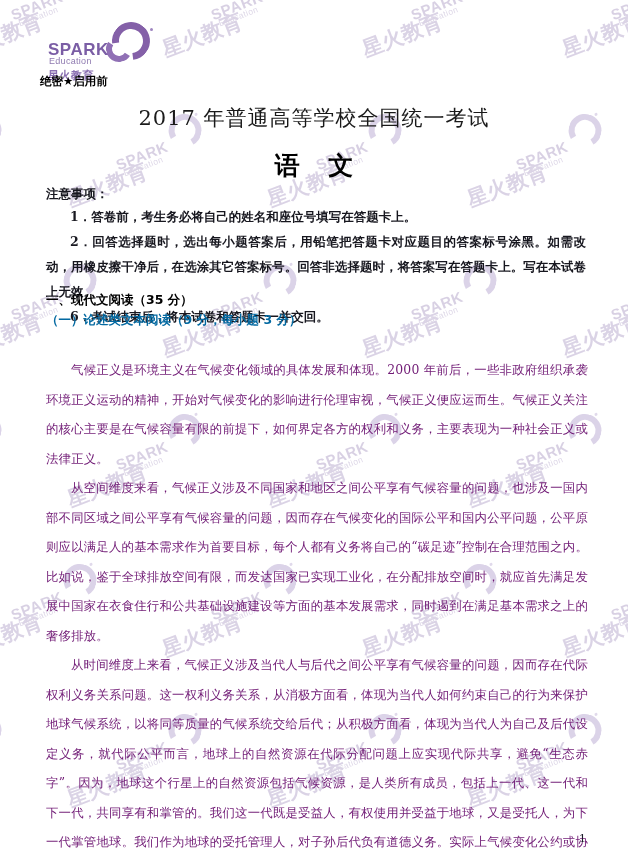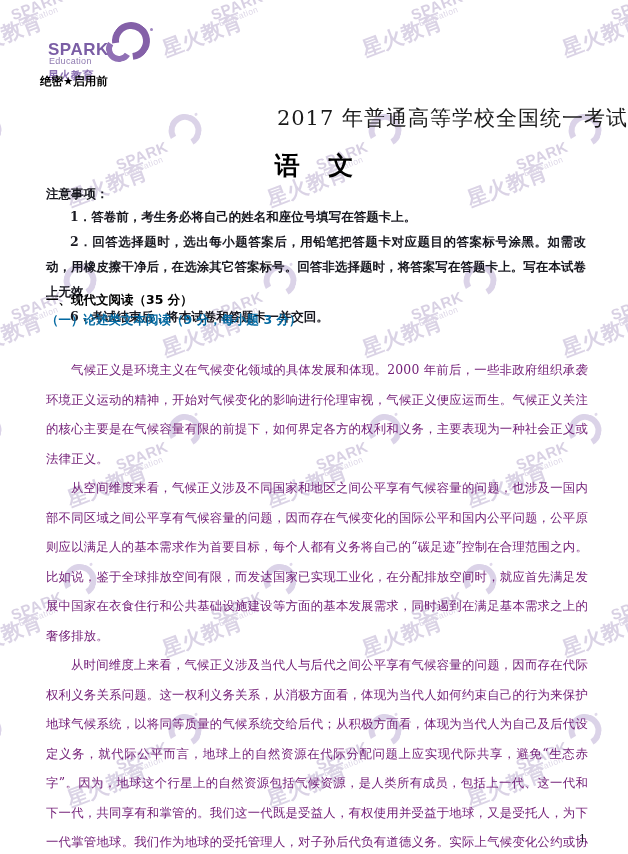--- a/index.html
+++ b/index.html
@@ -127,21 +127,21 @@
     text-align:right;
     font-family:"DejaVu Sans", sans-serif;
     font-size:13.5px; font-weight:700;
     color:#000000; letter-spacing:0px;
     white-space:nowrap;
   }
 
   
   #exam-title {
     position:absolute; left:0; top:104px; width:628px;
-    text-align:right;
+    text-align:center;
     font-family:"DejaVu Serif", serif;
     font-size:21px; font-weight:400;
     color:#1a1a1a; letter-spacing:1px;
   }
   #subject-title {
     position:absolute; left:0; top:149px; width:628px;
     text-align:center;
     font-family:"DejaVu Sans", sans-serif;
     font-size:25px; font-weight:700;
     color:#000000; letter-spacing:10px;

